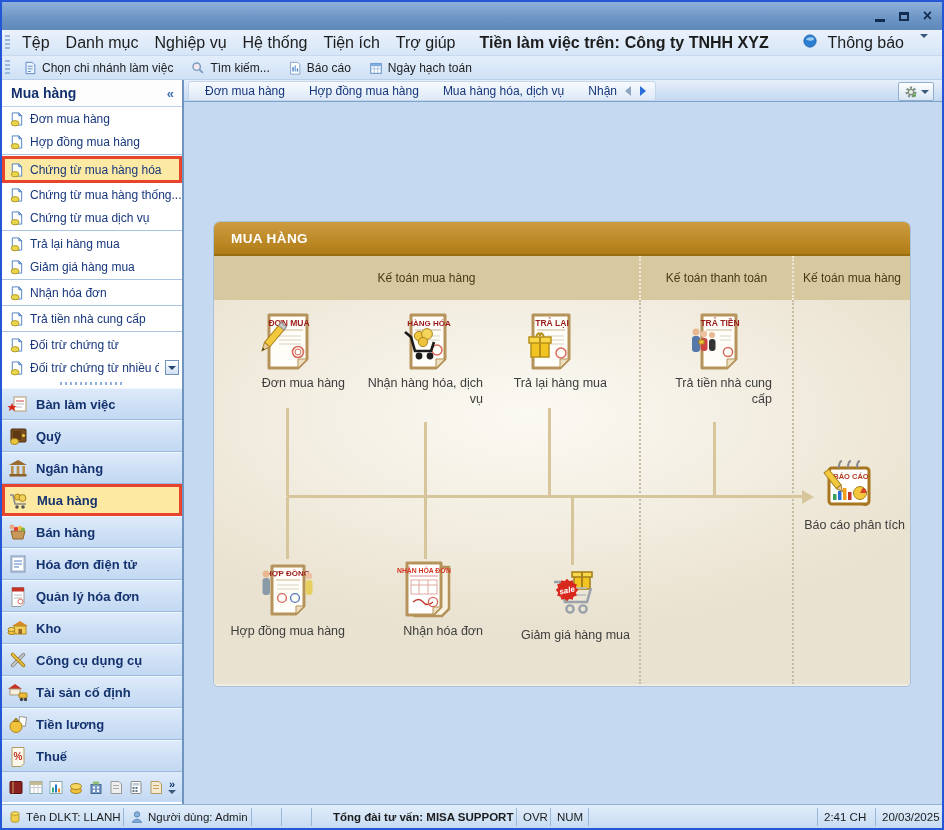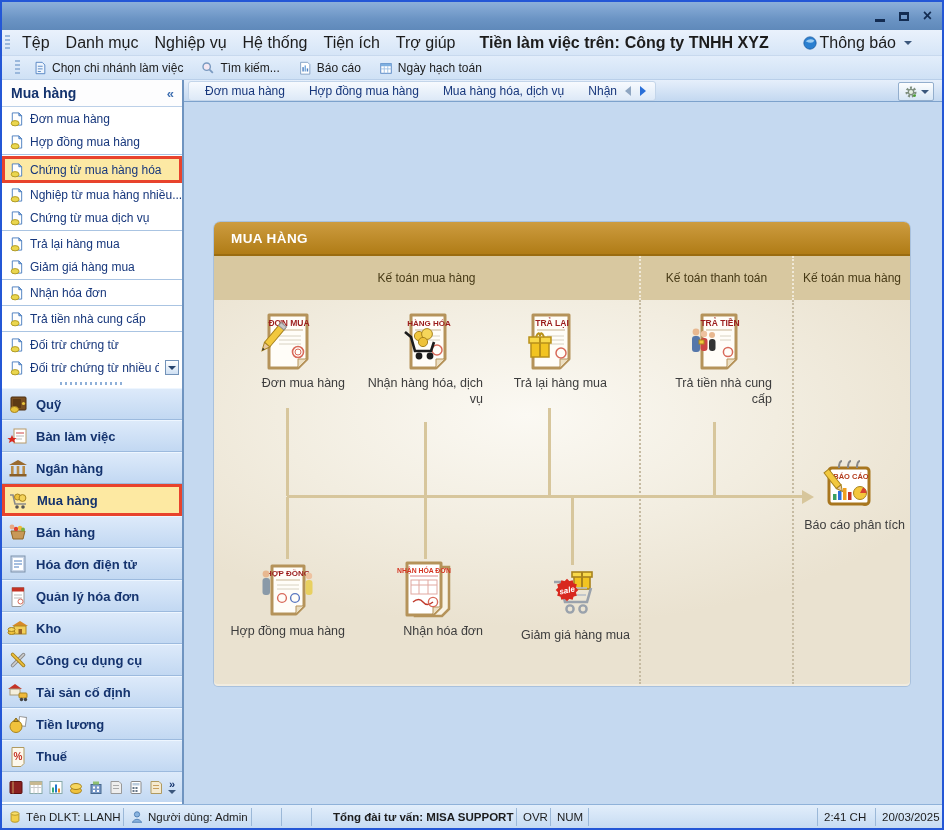--- a/index.html
+++ b/index.html
@@ -13,26 +13,26 @@
   .winbtn { color:#132c52; font-weight:bold; font-size:13px; line-height:1; cursor:pointer; display:flex; align-items:center; }
   .ico-min { width:10px; height:3px; background:#132c52; display:inline-block; margin-top:8px;}
   .ico-max { width:10px; height:9px; border:2px solid #132c52; border-top-width:3px; display:inline-block;}
 
   
   .menubar { position:absolute; left:0; top:28px; right:0; height:26px;
     background:linear-gradient(#eaf2fc,#d6e5f7); border-bottom:1px solid #c8d9ee; display:flex; align-items:center; font-size:16px; color:#1c1c1c; }
   .grip { width:5px; height:16px; margin:0 4px 0 3px; background:repeating-linear-gradient(180deg,#9ab8dc 0 2px, transparent 2px 4px); }
   .menuitem { padding:0 8px; height:22px; display:flex; align-items:center; cursor:pointer; }
   .workingon { margin-left:16px; font-weight:bold; display:flex; gap:5px; }
-  .menuright { margin-left:auto; display:flex; align-items:center; gap:2px; padding-right:30px; cursor:pointer; }
+  .menuright { margin-left:auto; display:flex; align-items:flex-start; gap:10px; padding-right:14px; cursor:pointer; }
   .caret { width:0; height:0; border-left:4px solid transparent; border-right:4px solid transparent; border-top:4px solid #3b577c; display:inline-block; }
 
   
   .toolbar { position:absolute; left:0; top:54px; right:0; height:24px;
-    background:linear-gradient(#e3eefb,#cfe1f5); border-bottom:1px solid #b9cfe9; display:flex; align-items:center; font-size:12px; color:#1c1c1c;padding-left:10px; }
+    background:linear-gradient(#e3eefb,#cfe1f5); border-bottom:1px solid #b9cfe9; display:flex; align-items:center; font-size:12px; color:#1c1c1c; }
   .toolitem { display:flex; align-items:center; gap:5px; padding:0 9px; height:22px; cursor:pointer; }
 
   
   .sidebar { position:absolute; left:0; top:78px; width:182px; bottom:24px; background:#fff; border-right:2px solid #6f94c0; }
   .sb-header { height:27px; display:flex; align-items:center; justify-content:space-between; padding:0 8px 0 9px;
     border-bottom:1px solid #bcd0e8; color:#14336e; font-weight:bold; font-size:14px; background:#fdfdfe;}
   .sb-collapse { color:#3f6fb0; font-weight:bold; font-size:13px; cursor:pointer; }
   .docitem { height:23px; display:flex; align-items:center; gap:6px; padding:0 3px 0 7px; font-size:12px; color:#17377c; cursor:pointer; white-space:nowrap; overflow:hidden; }
   .docitem.hl { height:27px; background:#fce9a4; border:3px solid #e8432c; padding-left:4px; }
   .sb-div { border-top:1px solid #aac4e2; margin:1px 0; }
@@ -195,21 +195,21 @@
           <ellipse cx="6.5" cy="12.5" rx="4.2" ry="2.8" fill="#ead64e" stroke="#b29a1f"></ellipse>
         </svg>
       <span>Chứng từ mua hàng hóa</span>
     </div>
     <div class="docitem">
       <svg class="di" viewBox="0 0 16 16">
           <path d="M3.5 1.5h7l3 3v10h-10z" fill="#fefefe" stroke="#4d7fc0"></path>
           <path d="M10.5 1.5v3h3z" fill="#9dc0e8" stroke="#4d7fc0"></path>
           <ellipse cx="6.5" cy="12.5" rx="4.2" ry="2.8" fill="#ead64e" stroke="#b29a1f"></ellipse>
         </svg>
-      <span>Nghiệp từ mua hàng nhiều...</span>
+      <span>Chứng từ mua hàng thống...</span>
     </div>
     <div class="docitem">
       <svg class="di" viewBox="0 0 16 16">
           <path d="M3.5 1.5h7l3 3v10h-10z" fill="#fefefe" stroke="#4d7fc0"></path>
           <path d="M10.5 1.5v3h3z" fill="#9dc0e8" stroke="#4d7fc0"></path>
           <ellipse cx="6.5" cy="12.5" rx="4.2" ry="2.8" fill="#ead64e" stroke="#b29a1f"></ellipse>
         </svg>
       <span>Chứng từ mua dịch vụ</span>
     </div>
     <div class="sb-div"></div>
@@ -265,38 +265,38 @@
       <span style="overflow:hidden;text-overflow:clip;">Đối trừ chứng từ nhiều đối</span>
       <span class="combo">
           <span class="caret"></span>
         </span>
     </div>
 
     <div class="splitter">
         <div></div>
       </div>
 
-    <div class="module">
-      <svg class="mi" viewBox="0 0 22 22">
-          <rect x="4" y="4" width="15" height="13" rx="1" fill="#7a4f20" stroke="#4d2f10"></rect>
-          <rect x="6" y="6" width="8" height="9" fill="#5d3a14"></rect>
-          <circle cx="16.5" cy="10.5" r="1.6" fill="#e8c43c"></circle>
-          <ellipse cx="7.5" cy="16.5" rx="4" ry="3" fill="#e8c43c" stroke="#a8831d"></ellipse>
-        </svg>
-      <span>Quỹ</span>
-    </div>
     <div class="module">
       <svg class="mi" viewBox="0 0 22 22">
           <rect x="7" y="4" width="12" height="14" fill="#fff" stroke="#b89a68"></rect>
           <line x1="9" y1="8" x2="17" y2="8" stroke="#c44"></line>
           <line x1="9" y1="11" x2="17" y2="11" stroke="#bbb"></line>
           <line x1="9" y1="14" x2="15" y2="14" stroke="#bbb"></line>
           <polygon points="5,10 6.4,13 9.6,13 7.2,15 8.2,18 5,16.2 1.8,18 2.8,15 0.4,13 3.6,13" fill="#d8281e"></polygon>
         </svg>
       <span>Bàn làm việc</span>
+    </div>
+    <div class="module">
+      <svg class="mi" viewBox="0 0 22 22">
+          <rect x="4" y="4" width="15" height="13" rx="1" fill="#7a4f20" stroke="#4d2f10"></rect>
+          <rect x="6" y="6" width="8" height="9" fill="#5d3a14"></rect>
+          <circle cx="16.5" cy="10.5" r="1.6" fill="#e8c43c"></circle>
+          <ellipse cx="7.5" cy="16.5" rx="4" ry="3" fill="#e8c43c" stroke="#a8831d"></ellipse>
+        </svg>
+      <span>Quỹ</span>
     </div>
     <div class="module">
       <svg class="mi" viewBox="0 0 22 22">
           <polygon points="11,3 20,8 2,8" fill="#9a6b2f"></polygon>
           <rect x="4" y="9" width="2.6" height="8" fill="#b98c47"></rect>
           <rect x="9.7" y="9" width="2.6" height="8" fill="#b98c47"></rect>
           <rect x="15.4" y="9" width="2.6" height="8" fill="#b98c47"></rect>
           <rect x="2.5" y="17" width="17" height="2.5" fill="#8a5f28"></rect>
         </svg>
       <span>Ngân hàng</span>

